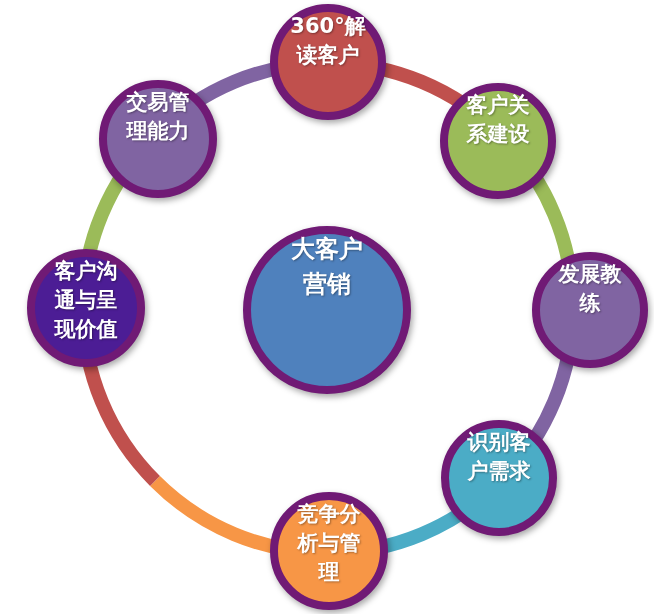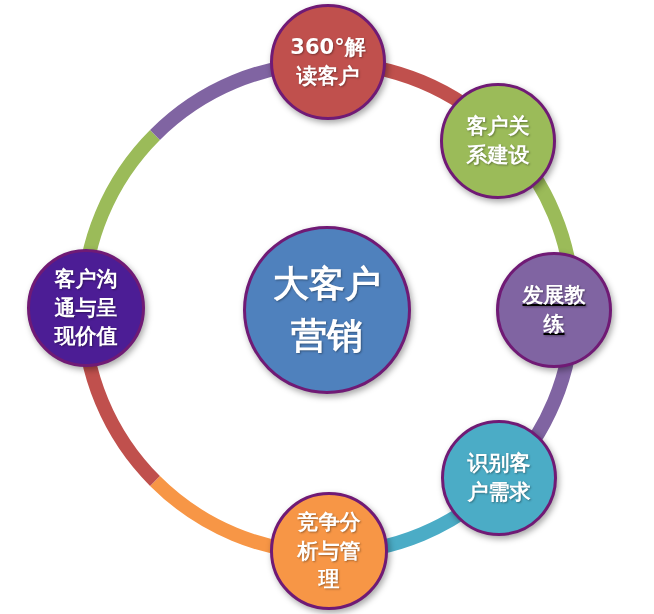--- a/index.html
+++ b/index.html
@@ -1,31 +1,31 @@
 <!DOCTYPE html>
 <html><head>
 <meta charset="utf-8">
 <style>
   html, body { margin: 0; padding: 0; background: #ffffff; }
   #canvas { position: relative; width: 654px; height: 614px; overflow: hidden; background: #ffffff; font-family: "DejaVu Sans", "Liberation Sans", sans-serif; }
   svg.ring { position: absolute; left: 0; top: 0; }
   .node {
     position: absolute; border-radius: 50%;
-    border: 3px solid #701a75;
+    border: 8px solid #701a75;
     box-shadow: 2px 3px 6px rgba(0,0,0,0.35);
-    display: flex; align-items: center; justify-content: center;
+    display: flex; align-items: flex-start; justify-content: center;
     box-sizing: border-box;
   }
   .label {
     color: #ffffff; font-weight: bold; text-align: center;
     white-space: pre-line; line-height: 1.38;
     text-shadow: 1px 1px 2px rgba(0,0,0,0.35);
   }
   .sat .label { font-size: 21px; letter-spacing: 0px; }
-  .center .label { font-size: 36px; line-height: 1.45; }
+  .center .label { font-size: 24px; line-height: 1.45; font-family: Liberation Mono, monospace; }
 </style>
 </head>
 <body>
 
 <div id="canvas">
   <svg class="ring" width="654" height="614" viewBox="0 0 654 614">
 
     <path d="M 328 63 A 245 245 0 0 1 501 135" stroke="#c0504d" stroke-width="14" fill="none"></path>
     <path d="M 501 135 A 245 245 0 0 1 573 308" stroke="#9bbb59" stroke-width="14" fill="none"></path>
     <path d="M 573 308 A 245 245 0 0 1 501 481" stroke="#8064a2" stroke-width="14" fill="none"></path>
@@ -44,21 +44,21 @@
   <div class="node sat" style="left:270px; top:4px; width:116px; height:116px; background:#c0504d;">
     <div class="label">360°解
 读客户</div>
   </div>
 
   <div class="node sat" style="left:440px; top:83px; width:116px; height:116px; background:#9bbb59;">
     <div class="label">客户关
 系建设</div>
   </div>
 
-  <div class="node sat" style="left:496px; top:252px; width:116px; height:116px; background:#8064a2;text-decoration:underline;">
+  <div class="node sat" style="left:532px; top:252px; width:116px; height:116px; background:#8064a2;">
     <div class="label">发展教
 练</div>
   </div>
 
   <div class="node sat" style="left:270px; top:492px; width:118px; height:118px; background:#f79646;">
     <div class="label">竞争分
 析与管
 理</div>
   </div>
 
@@ -67,13 +67,17 @@
 户需求</div>
   </div>
 
 
   <div class="node sat" style="left:27px; top:249px; width:118px; height:118px; background:#4c1d95;">
     <div class="label">客户沟
 通与呈
 现价值</div>
   </div>
 
+  <div class="node sat" style="left:99px; top:80px; width:118px; height:118px; background:#8064a2;">
+    <div class="label">交易管
+理能力</div>
+  </div>
 </div>
 
 </body></html>

